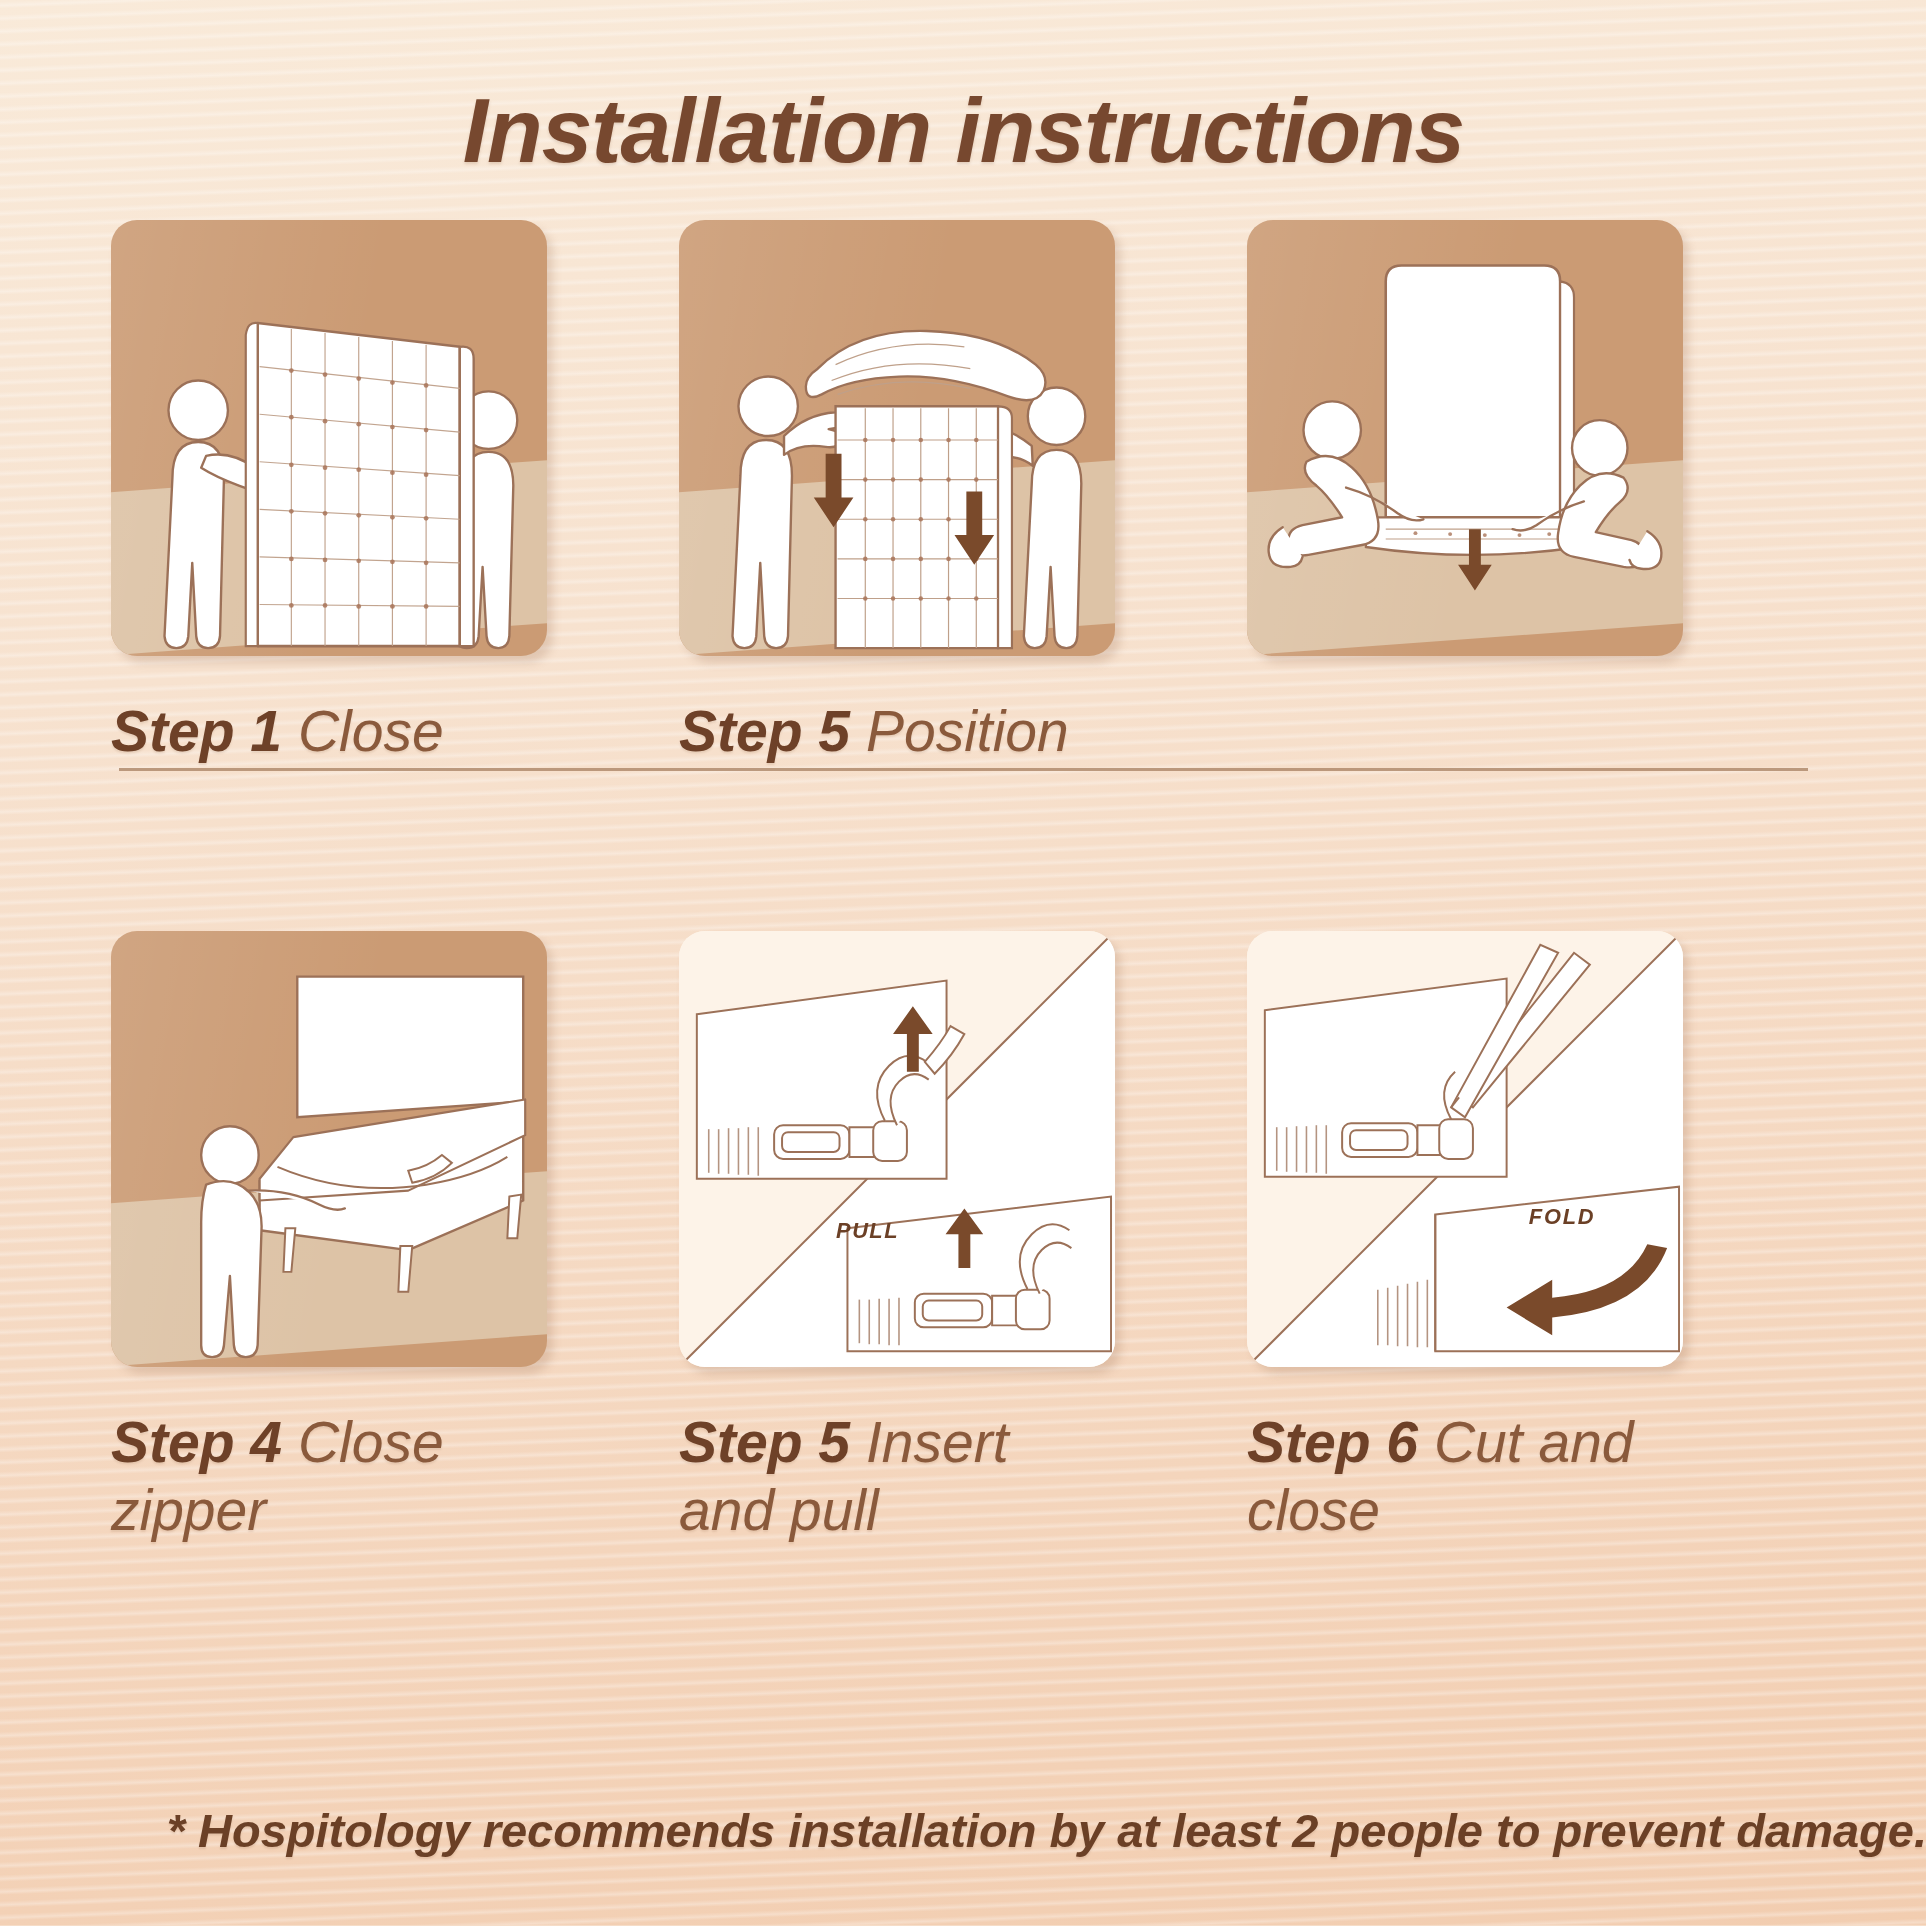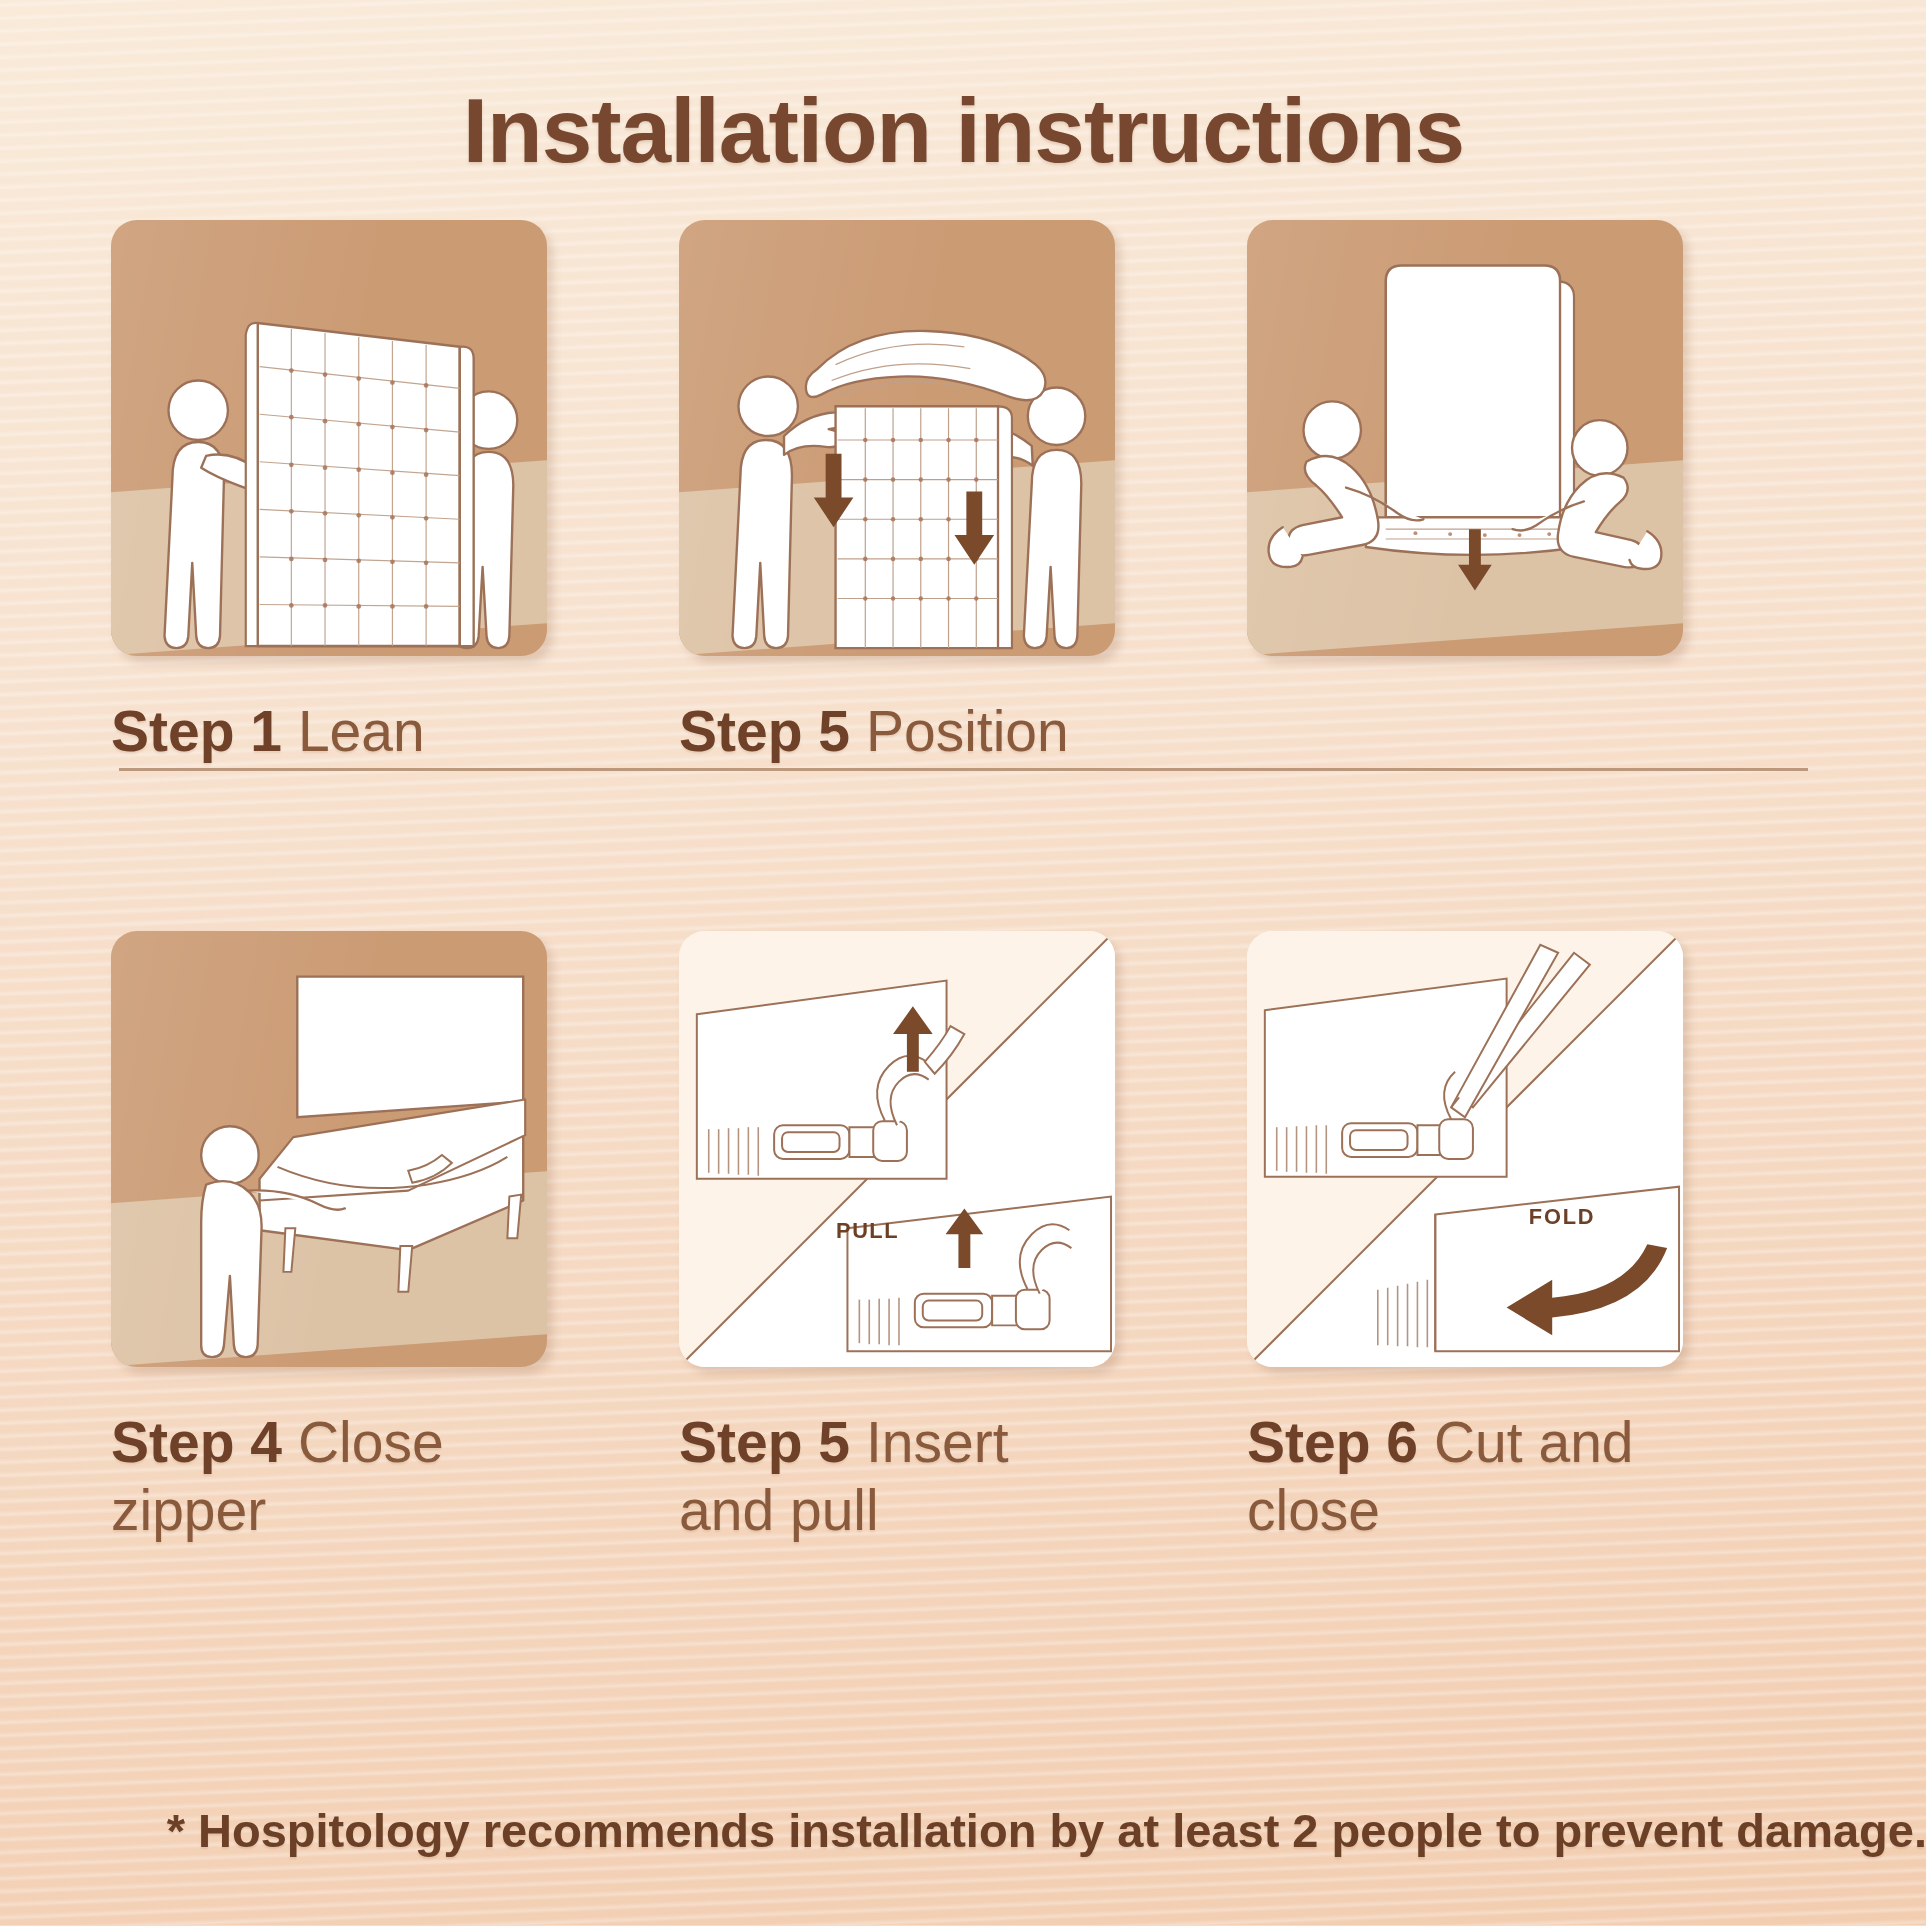--- a/index.html
+++ b/index.html
@@ -21,20 +21,21 @@
     box-sizing: border-box;
     background:
       repeating-linear-gradient(
         -2.2deg,
         rgba(255,255,255,0.00) 0px,
         rgba(255,255,255,0.30) 3px,
         rgba(255,255,255,0.00) 7px,
         rgba(255,255,255,0.00) 13px
       ),
       linear-gradient(172deg, #f9ead9 0%, #f7e2cf 32%, #f5d9c2 62%, #f2cdb0 100%);
+    font-style: italic;
   }
 
   
   .title {
     position: absolute;
     top: 79px;
     left: 0;
     width: 100%;
     text-align: center;
     font-size: 91px;
@@ -205,21 +206,21 @@
                 <circle cx="216" cy="389" r="2.4"></circle>
               <circle cx="250" cy="390" r="2.4"></circle>
                 <circle cx="284" cy="390" r="2.4"></circle>
               <circle cx="318" cy="390" r="2.4"></circle>
             </g>
           </g>
         </svg>
       </div>
       <div class="caption">
         <span class="num">Step 1</span>
-        <span class="act">Lean</span>
+        <span class="act">Close</span>
       </div>
     </div>
 
     <div class="step">
       <div class="panel room">
         <div class="floor"></div>
         <div class="wall-shade"></div>
         <svg viewBox="0 0 440 440">
           <g fill="#ffffff" stroke="#9c7158" stroke-width="2.4" stroke-linejoin="round" stroke-linecap="round">
 

